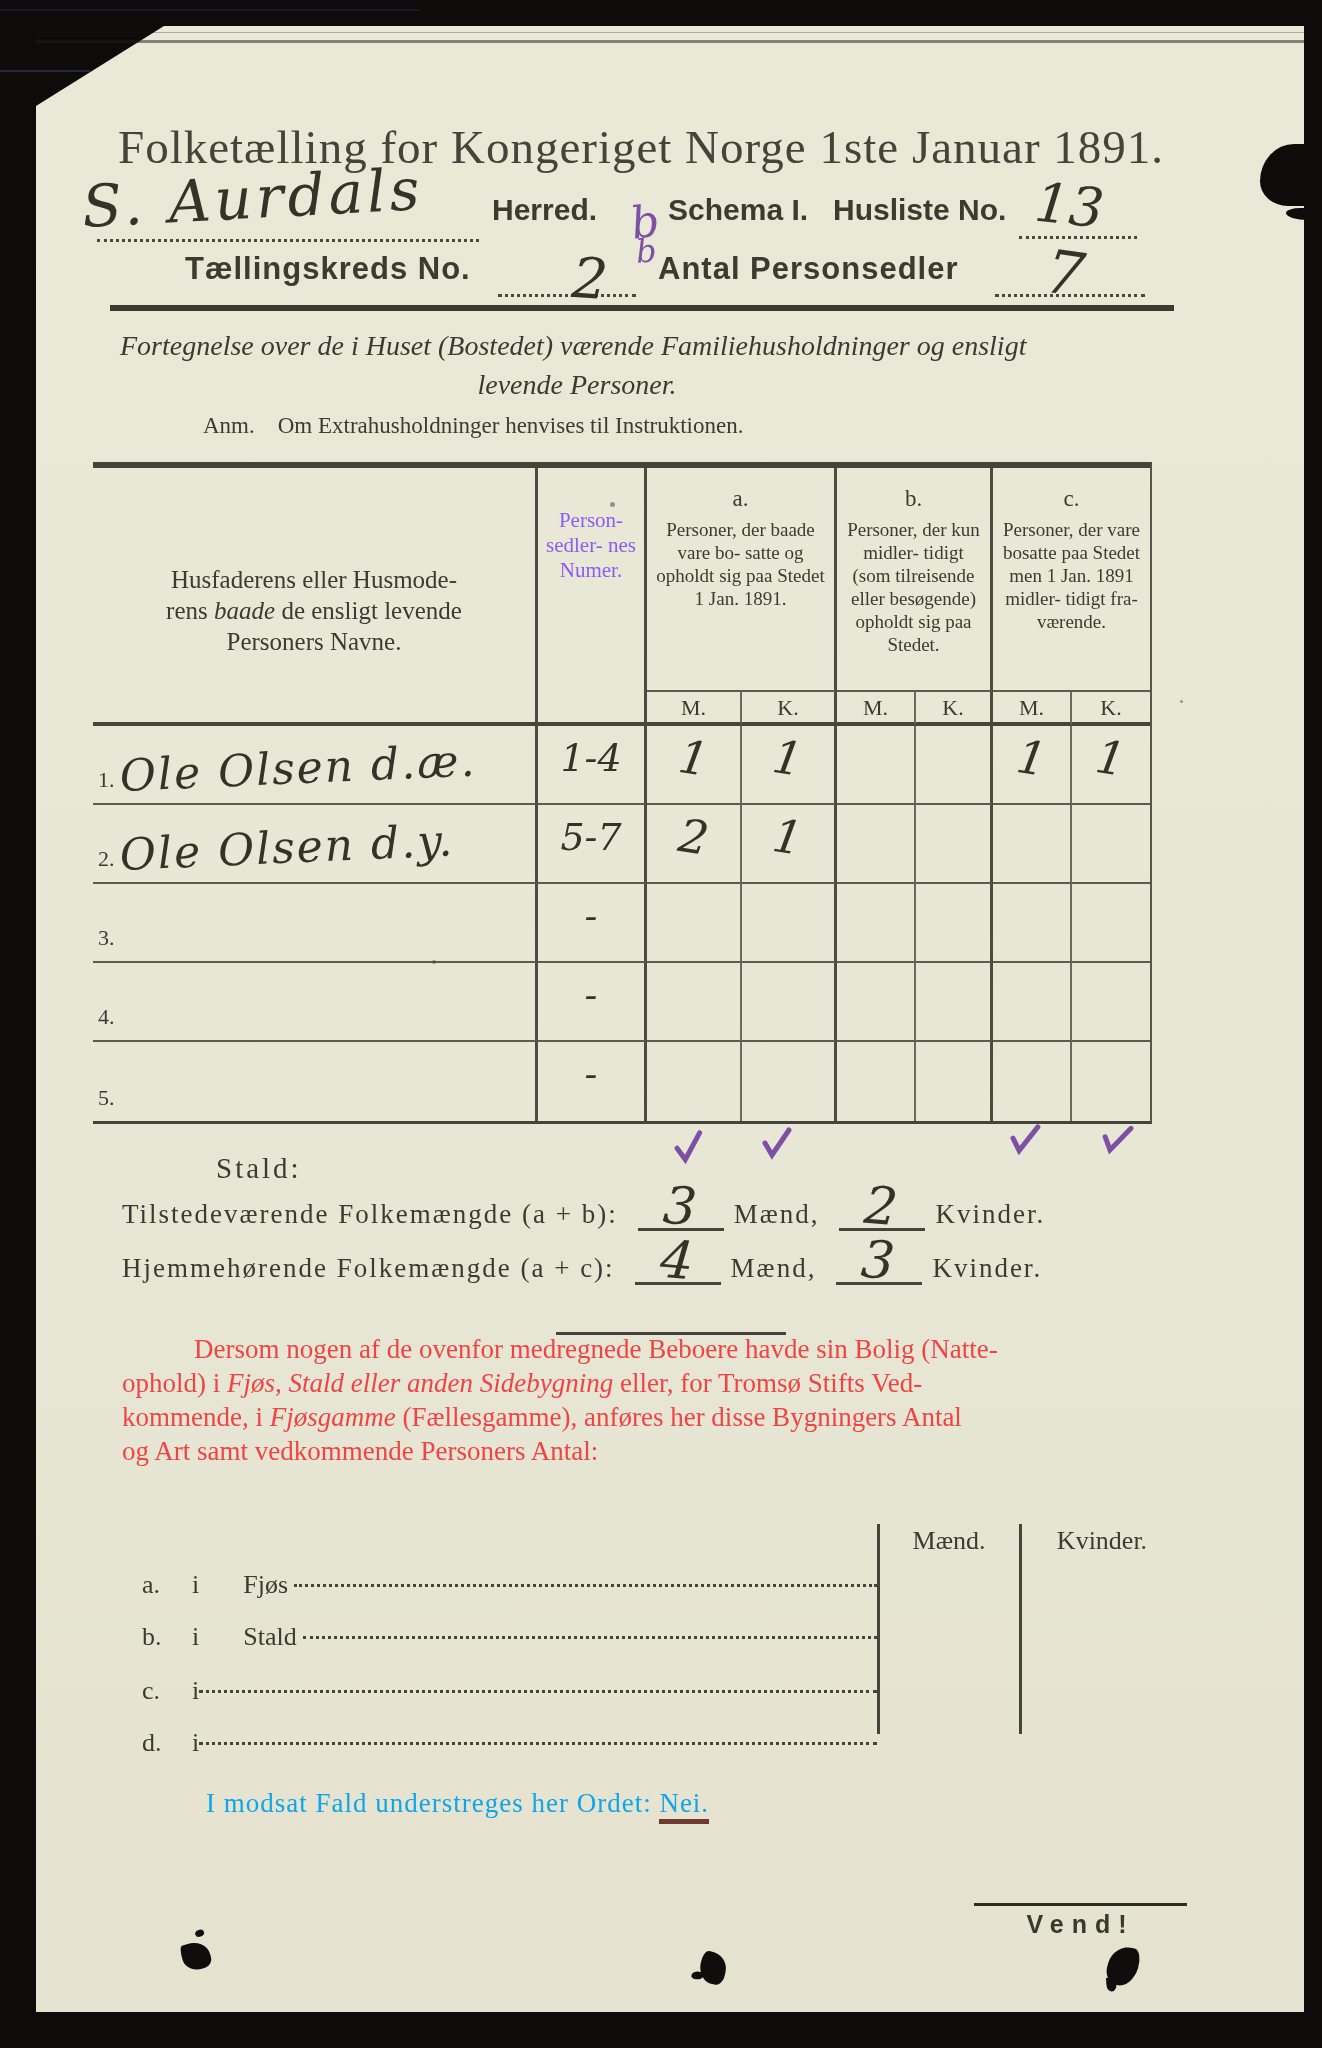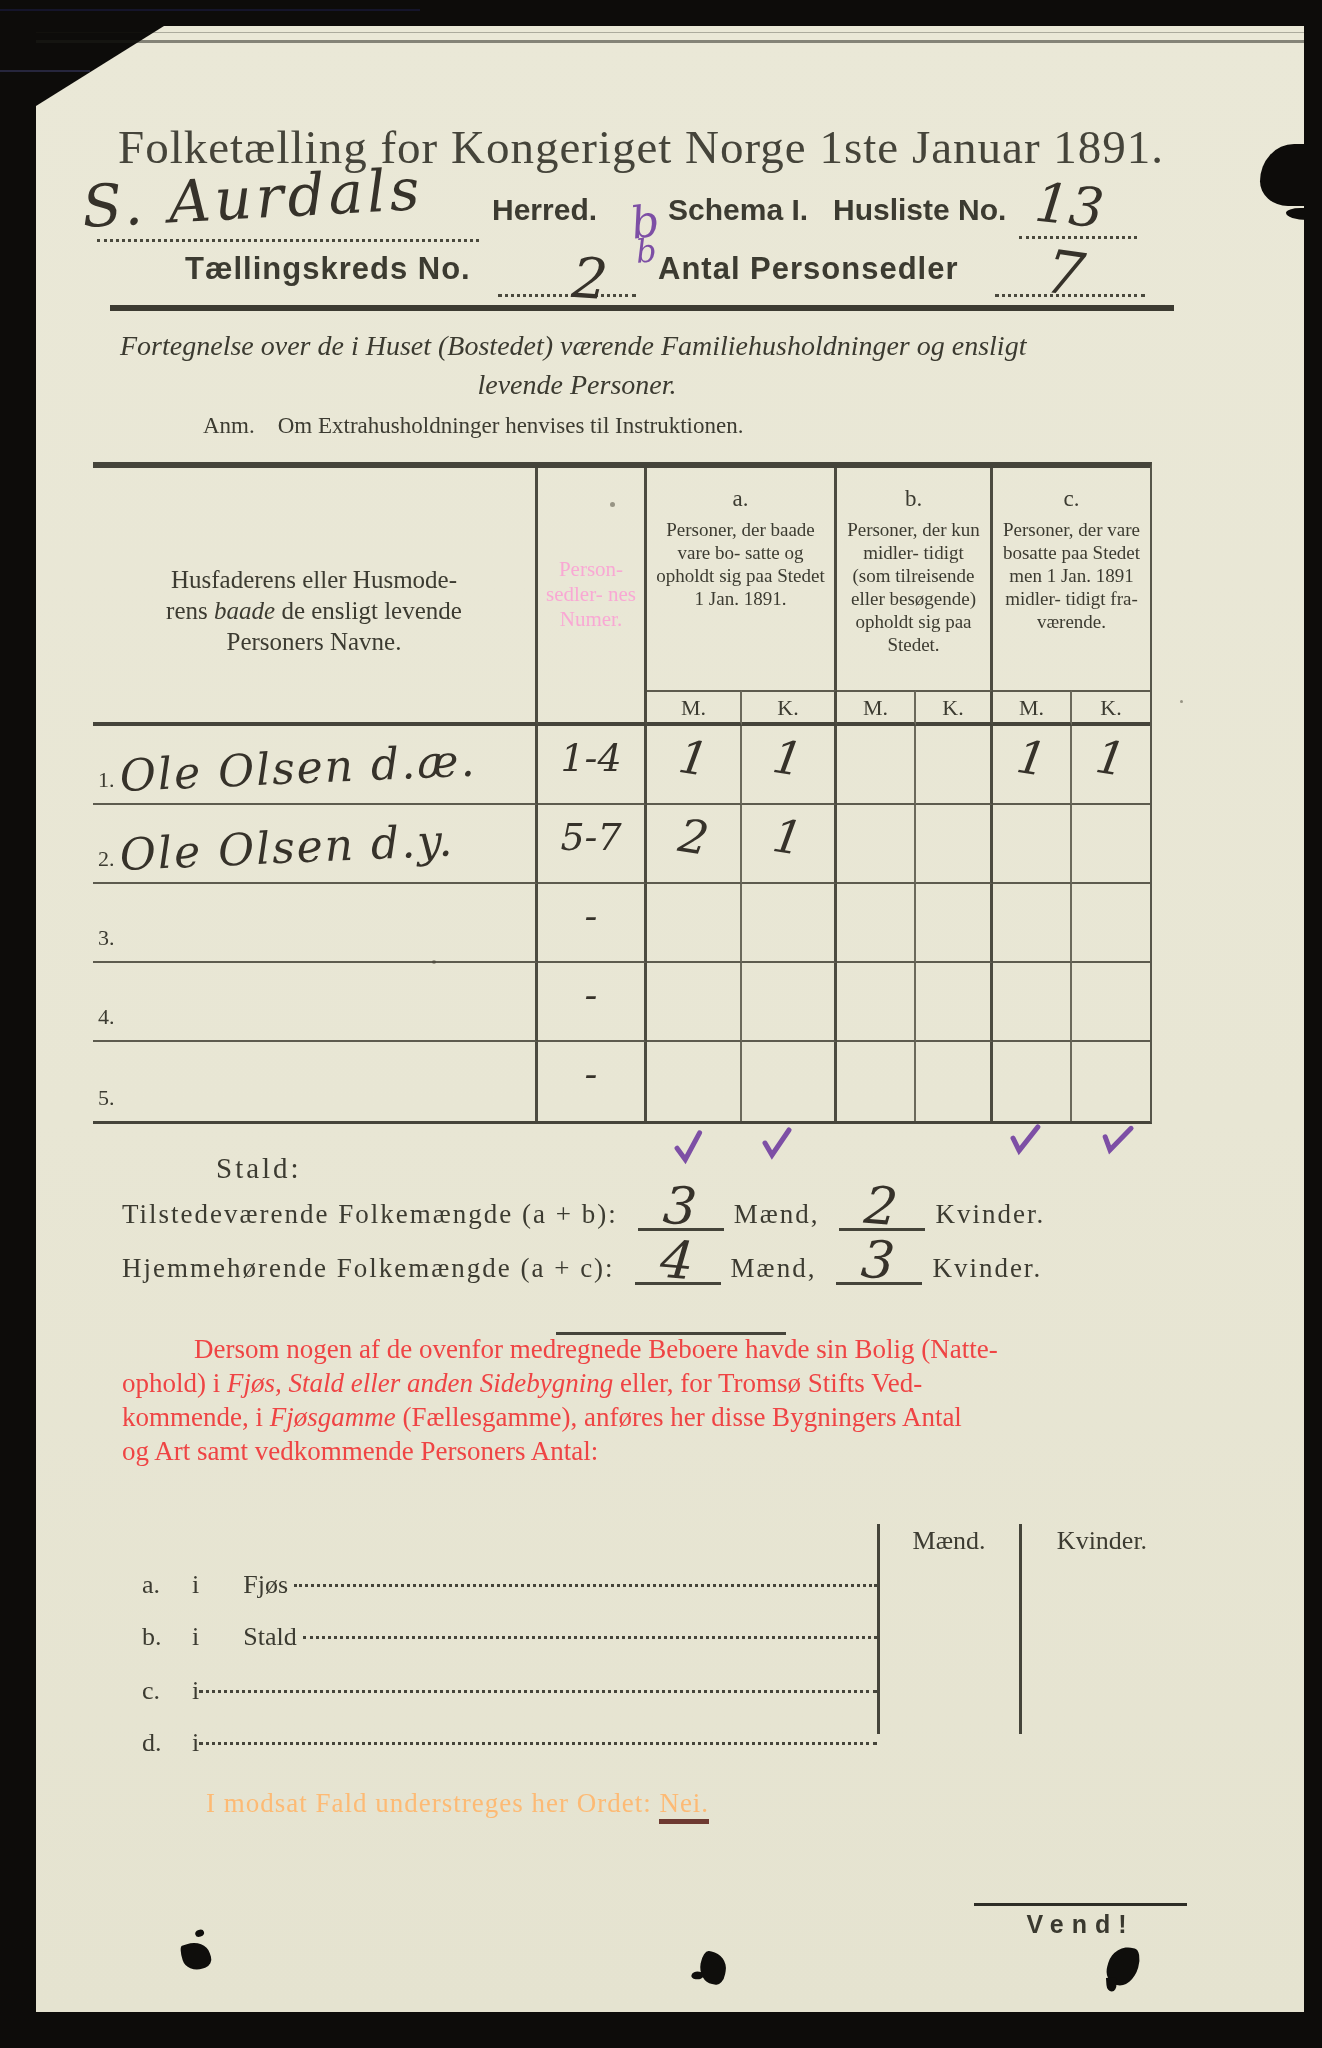--- a/index.html
+++ b/index.html
@@ -54,21 +54,21 @@
   .maintable{left:93px;top:462px;width:1057px;display:grid;
              grid-template-columns:445px 109px 95px 95px 79px 77px 79px 78px;
              grid-template-rows:222px 36px 79px 79px 79px 79px 79px;
              border-top:6px solid #45443a;border-bottom:3px solid #45443a;border-right:2px solid #57564a;}
   .mc{box-sizing:border-box;position:relative;}
   .br-h{border-right:3px solid #4c4b40;}
   .br-t{border-right:2px solid #66645655;border-right-color:#6b695b;}
   .hdr-names{grid-row:1/3;grid-column:1;border-right:3px solid #4c4b40;border-bottom:4px solid #45443a;
              text-align:center;font-size:25px;line-height:31px;padding-top:96px;color:#3c3b31;}
   .hdr-numer{grid-row:1/3;grid-column:2;border-right:3px solid #4c4b40;border-bottom:4px solid #45443a;
-             text-align:center;font-size:21px;line-height:25px;padding:89px 6px 0;color:#f9a8d4;}
+             text-align:center;font-size:21px;line-height:25px;padding:40px 6px 0;color:#8b5cf6;}
   .hdr-col{grid-row:1;text-align:center;padding:18px 8px 0;color:#3c3b31;}
   .hdr-letter{font-size:23px;margin-bottom:6px;}
   .hdr-desc{font-size:19px;line-height:23px;}
   .mk{grid-row:2;border-top:2px solid #5d5b4e;border-bottom:4px solid #45443a;
       text-align:center;font-size:22px;line-height:32px;color:#3c3b31;}
   .dcell{text-align:center;border-bottom:2px solid #5d5b4e;}
   .dcell.lastrow{border-bottom:none;}
   .rowno{position:absolute;left:5px;bottom:10px;font-size:22px;color:#3c3b31;}
   .hwname{position:absolute;left:28px;bottom:2px;font-size:44px;letter-spacing:2px;transform:rotate(-2.5deg);transform-origin:left bottom;}
   .hwnum{font-size:38px;line-height:64px;}
@@ -100,21 +100,21 @@
   .obh1{left:886px;width:126px;}
   .obh2{left:1024px;width:156px;}
   .obrow{left:142px;width:735px;display:flex;align-items:baseline;font-size:26px;color:#3c3b31;}
   .obrow .key{width:36px;}
   .obrow .pfx{margin-left:14px;}
   .obrow .name{margin-left:44px;margin-right:6px;}
   .obrow .leader{flex:1;border-bottom:3px dotted #45443a;transform:translateY(-6px);}
   .obr-a{top:1570px;} .obr-b{top:1622px;} .obr-c{top:1676px;} .obr-d{top:1728px;}
 
   
-  .note{left:206px;top:1788px;font-size:27px;letter-spacing:1px;color:#fdba74;white-space:nowrap;}
+  .note{left:206px;top:1788px;font-size:27px;letter-spacing:1px;color:#0ea5e9;white-space:nowrap;}
   .nei{border-bottom:5px solid #6e3a31;padding-bottom:1px;}
   .vendline{left:974px;top:1903px;width:213px;height:3px;background:#2e2d26;}
   .vend{left:974px;top:1910px;width:213px;text-align:center;font-weight:bold;font-size:25px;
         letter-spacing:8px;color:#3a392f;}
 
   
   .blot{background:#0f0e0c;}
   .blot1{left:182px;top:1942px;width:28px;height:28px;border-radius:15% 75% 35% 65%/55% 60% 35% 55%;transform:rotate(-18deg);}
   .blot1::after{content:"";position:absolute;left:20px;top:-10px;width:9px;height:7px;background:#0f0e0c;border-radius:50%;}
   .blot2{left:700px;top:1952px;width:26px;height:32px;border-radius:25% 70% 30% 60%/45% 55% 40% 60%;transform:rotate(10deg);}

